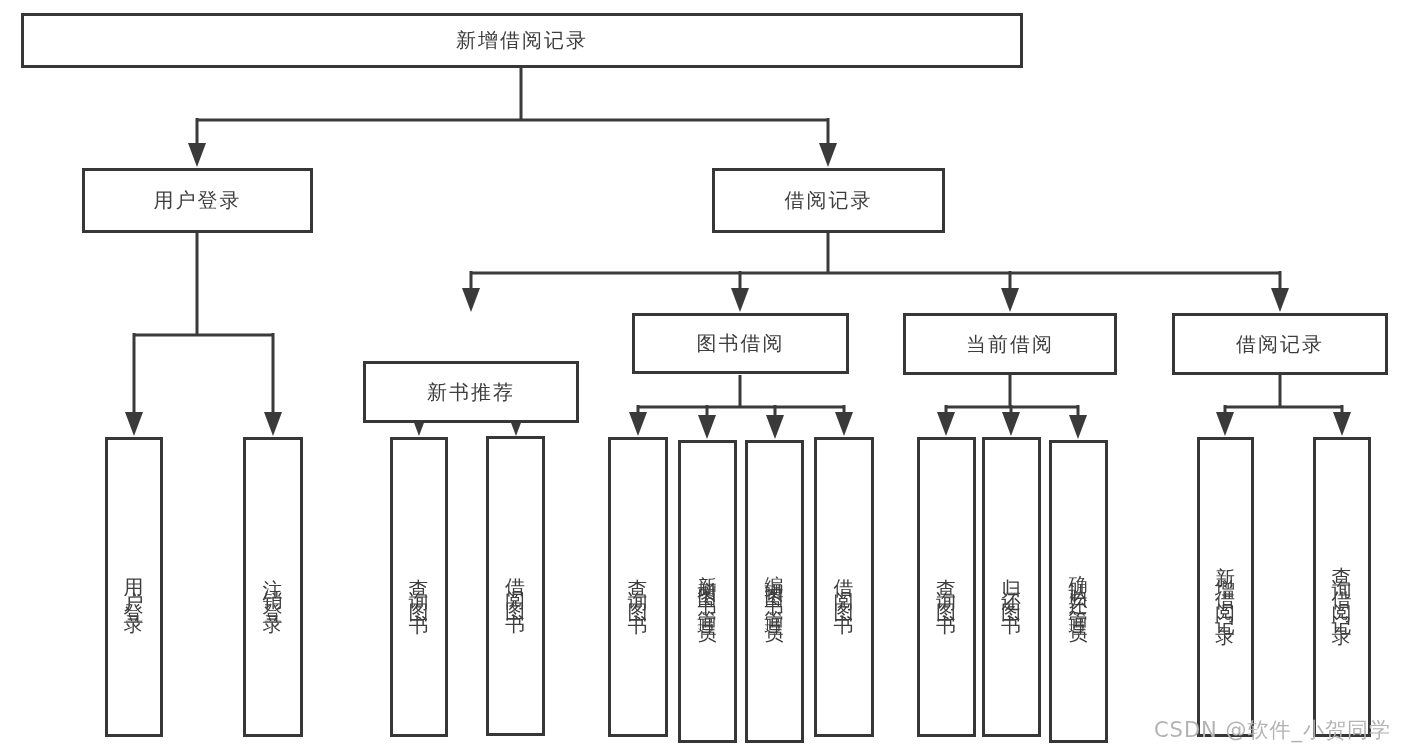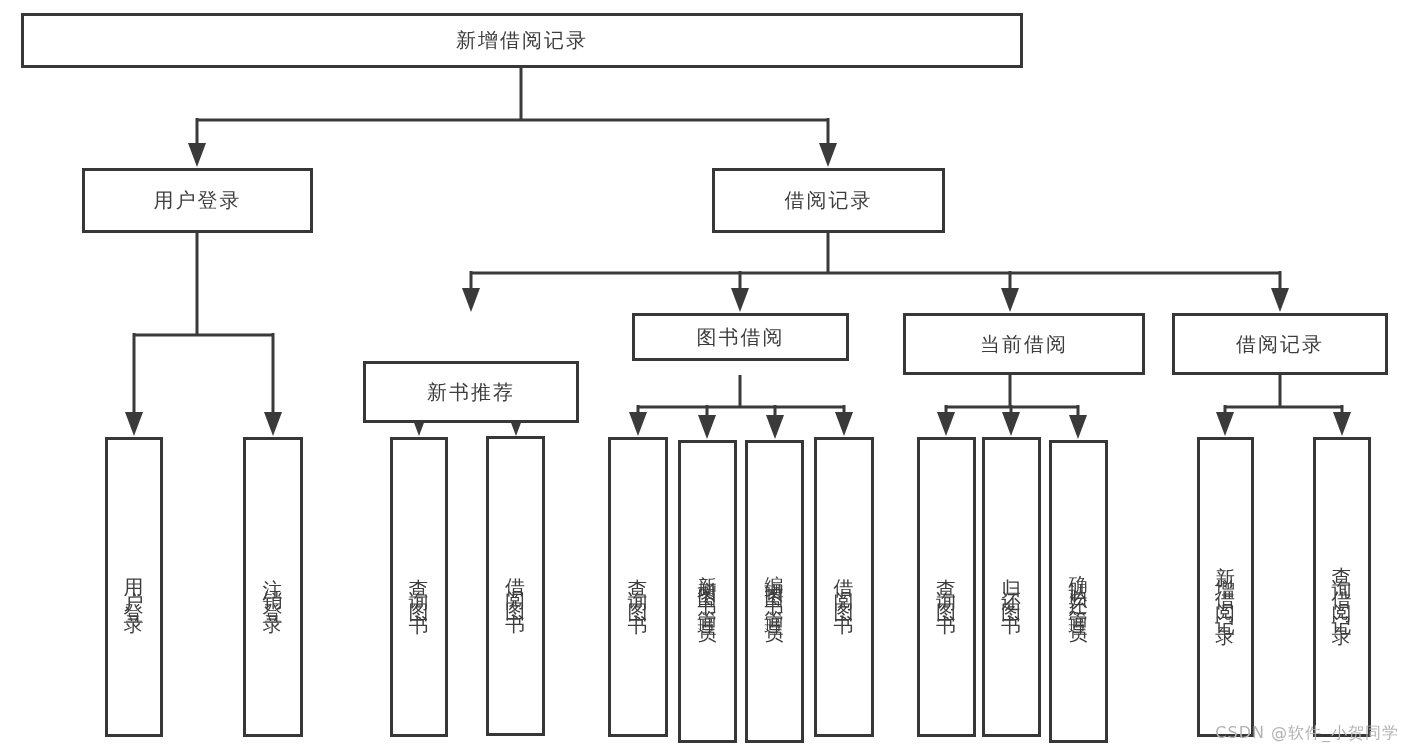--- a/index.html
+++ b/index.html
@@ -33,23 +33,23 @@
     font-size: 20px;
     letter-spacing: 12px;
     line-height: 1.0;
   }
   .vtext.tight {
     font-size: 19px;
     letter-spacing: 7px;
   }
   .watermark {
     position: absolute;
-    right: 6px;
+    right: 14px;
     bottom: 3px;
-    font-size: 16px;
+    font-size: 21px;
     color: #b3b3b3;
     letter-spacing: 1px;
   }
 </style>
 </head>
 <body>
 
 <div id="canvas">
 
   <svg id="wires" width="1405" height="747" viewBox="0 0 1405 747">
@@ -73,22 +73,22 @@
              M1069 415 L1087 415 L1078 439 Z
              M1216 412 L1234 412 L1225 436 Z  M1333 412 L1351 412 L1342 436 Z" fill="#3a3a3a" stroke="none"></path>
   </svg>
 
   <div class="box" style="left:21px; top:13px; width:1002px; height:55px;">新增借阅记录</div>
 
   <div class="box" style="left:82px; top:168px; width:231px; height:65px;">用户登录</div>
   <div class="box" style="left:712px; top:168px; width:233px; height:65px;">借阅记录</div>
 
   <div class="box" style="left:363px; top:313px; width:216px; height:62px;margin-top:48px;">新书推荐</div>
-  <div class="box" style="left:632px; top:313px; width:217px; height:48px;">图书借阅</div>
-  <div class="box" style="left:903px; top:313px; width:242px; height:62px;">当前借阅</div>
+  <div class="box" style="left:632px; top:313px; width:217px; height:61px;">图书借阅</div>
+  <div class="box" style="left:903px; top:313px; width:214px; height:62px;">当前借阅</div>
   <div class="box" style="left:1172px; top:313px; width:216px; height:62px;">借阅记录</div>
 
   <div class="box vbox" style="left:105px; top:437px; width:58px; height:300px;">
     <span class="vtext">用户登录</span>
   </div>
   <div class="box vbox" style="left:243px; top:437px; width:60px; height:300px;">
     <span class="vtext">注销登录</span>
   </div>
 
   <div class="box vbox" style="left:390px; top:437px; width:58px; height:300px;">

